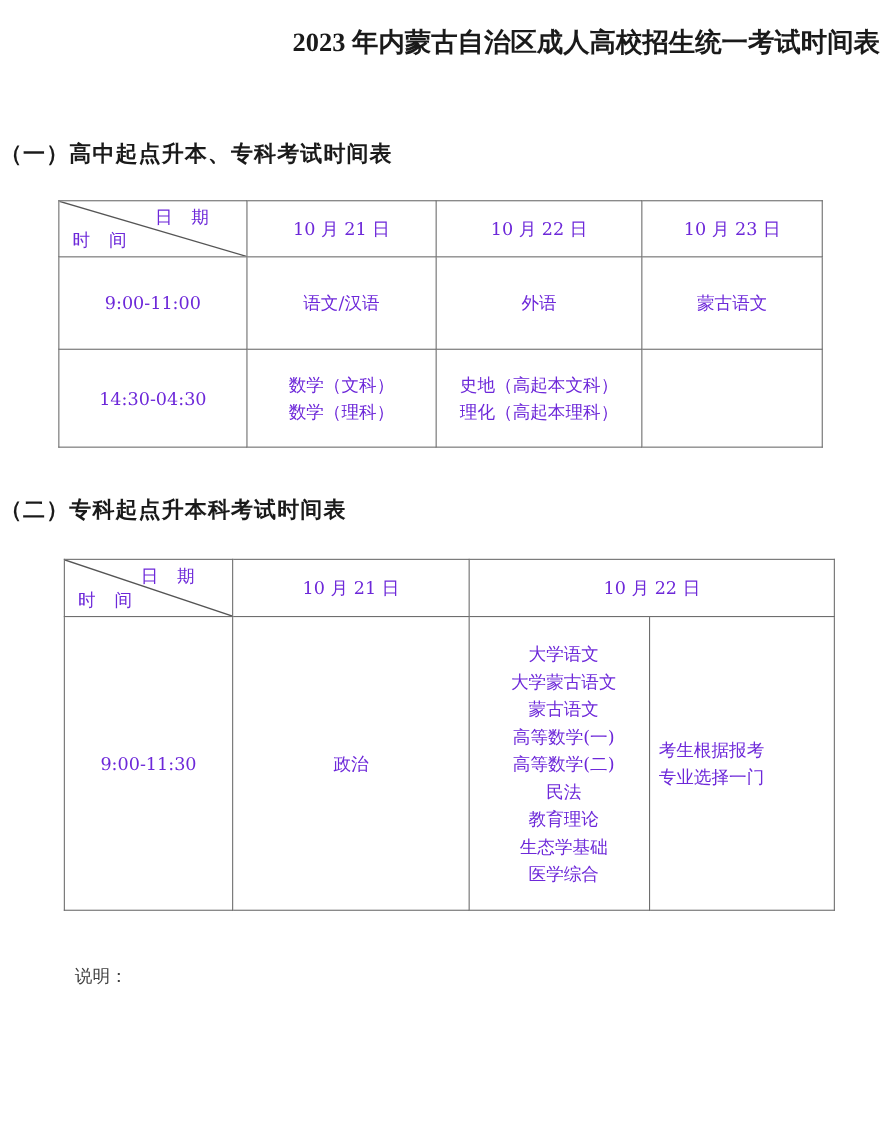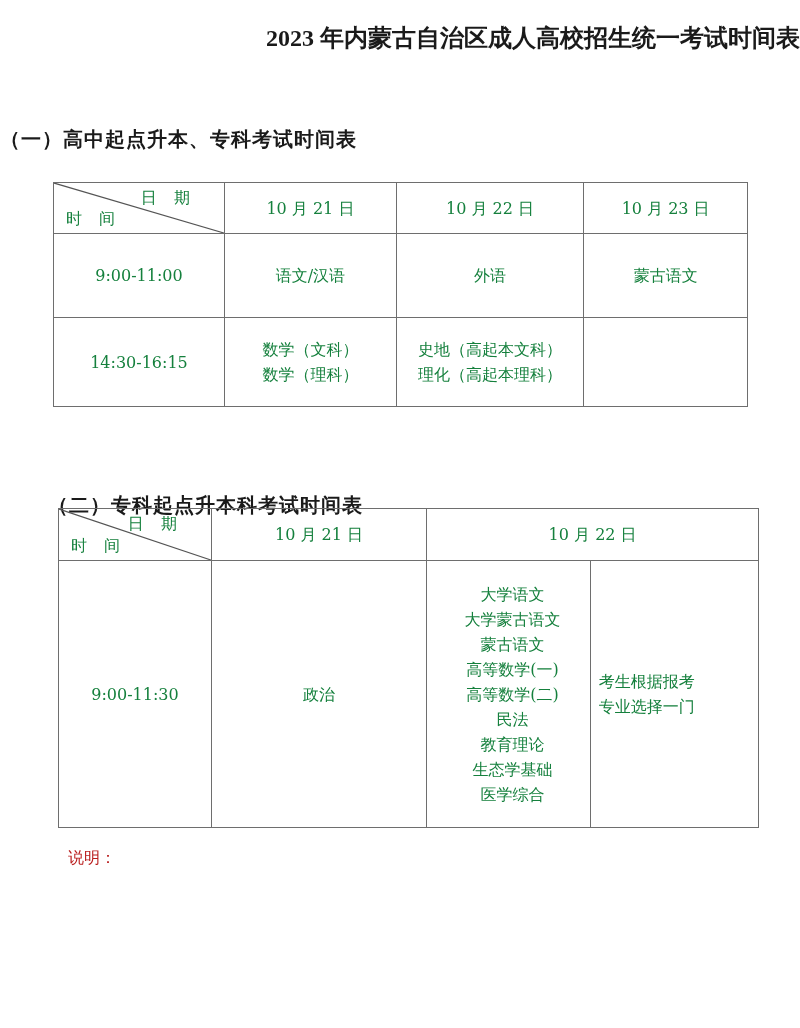--- a/index.html
+++ b/index.html
@@ -13,45 +13,45 @@
     text-align: right; font-size: 24px; font-weight: bold;
     font-family: "Liberation Serif", "DejaVu Serif", serif;
     letter-spacing: 0px;
   }
   .sec-title {
     position: absolute; left: 0; width: 652px; 
     font-size: 20px; font-weight: bold; letter-spacing: 1px;
     font-family: "DejaVu Sans", "Liberation Sans", sans-serif;
   }
   .sec1 { top: 126px; }
-  .sec2 { top: 492px; padding-left: 48px; }
+  .sec2 { top: 450px; }
 
   table.sched {
     position: absolute; border-collapse: collapse;
-    font-size: 16px; color: #15803d;
+    font-size: 16px; color: #6d28d9;
   }
   table.sched td {
     border: 1.5px solid #6e6e6e; text-align: center; vertical-align: middle;
     padding: 0; line-height: 25px;
   }
   .t1 { left: 53px; top: 182px; width: 695px; }
   .t2 { left: 58px; top: 508px; width: 701px; }
 
   .diag { position: relative; }
   .diag svg { position: absolute; left: 0; top: 0; width: 100%; height: 100%; }
   .diag .date-lbl { position: absolute; right: 28px; top: 2px; font-size: 16px; letter-spacing: 6px; }
   .diag .time-lbl { position: absolute; left: 12px; bottom: 2px; font-size: 16px; letter-spacing: 6px; }
 
   .left-list { text-align: left; padding-left: 8px !important; }
   .left-list div { line-height: 25px; }
   .note-cell { text-align: left !important; padding-left: 8px !important; }
 
   .notes {
-    position: absolute; left: 68px; top: 845px; width: 680px;
-    font-size: 16px; line-height: 25px; color: #b91c1c;
+    position: absolute; left: 68px; top: 875px; width: 680px;
+    font-size: 16px; line-height: 25px; color: #404040;
   }
   .notes p { margin: 0; text-indent: 32px; text-align: justify; }
   .notes .lbl { text-indent: 0; }
 </style>
 </head>
 <body>
 
 <div class="main-title">2023 年内蒙古自治区成人高校招生统一考试时间表</div>
 
 <div class="sec-title sec1">（一）高中起点升本、专科考试时间表</div>
@@ -70,21 +70,21 @@
     <td style="width:181px">10 月 22 日</td>
     <td style="width:158px">10 月 23 日</td>
   </tr>
   <tr style="height:84px">
     <td>9:00-11:00</td>
     <td>语文/汉语</td>
     <td>外语</td>
     <td>蒙古语文</td>
   </tr>
   <tr style="height:89px">
-    <td>14:30-16:15</td>
+    <td>14:30-04:30</td>
     <td>
       <div>数学（文科）</div>
       <div>数学（理科）</div>
     </td>
     <td>
       <div>史地（高起本文科）</div>
       <div>理化（高起本理科）</div>
     </td>
     <td></td>
   </tr>

